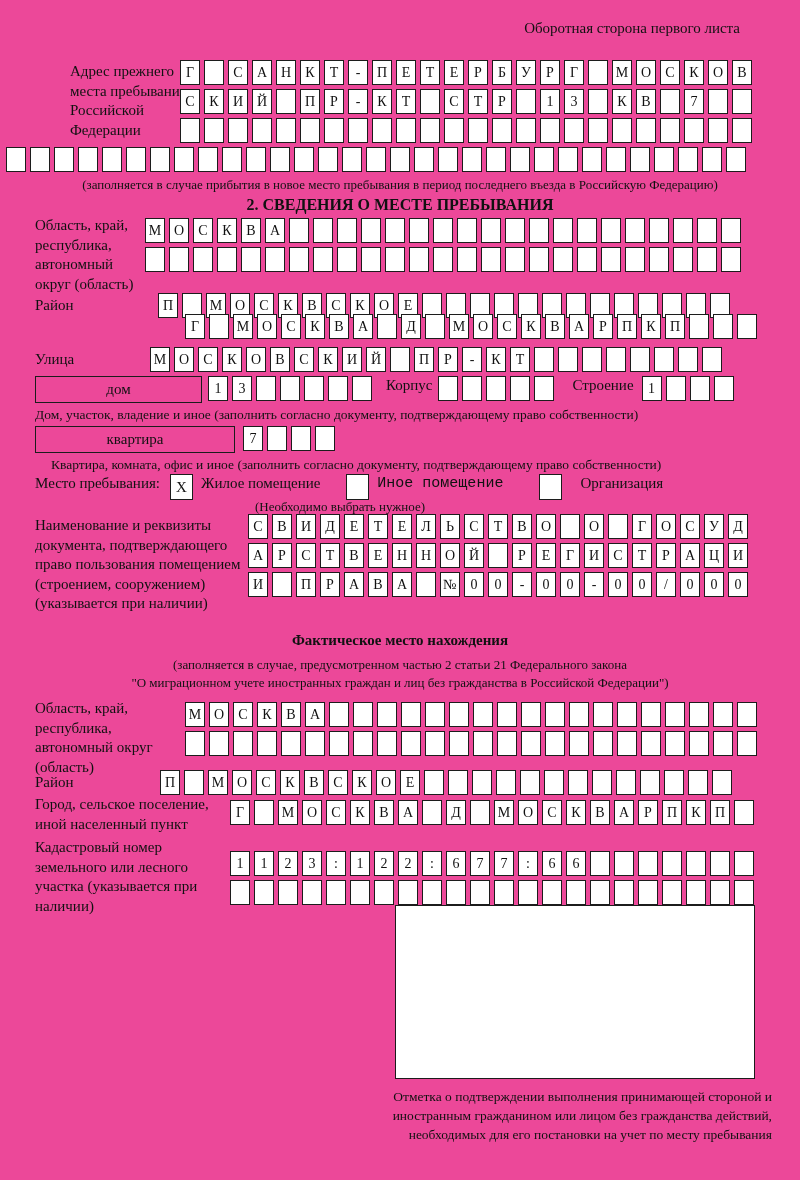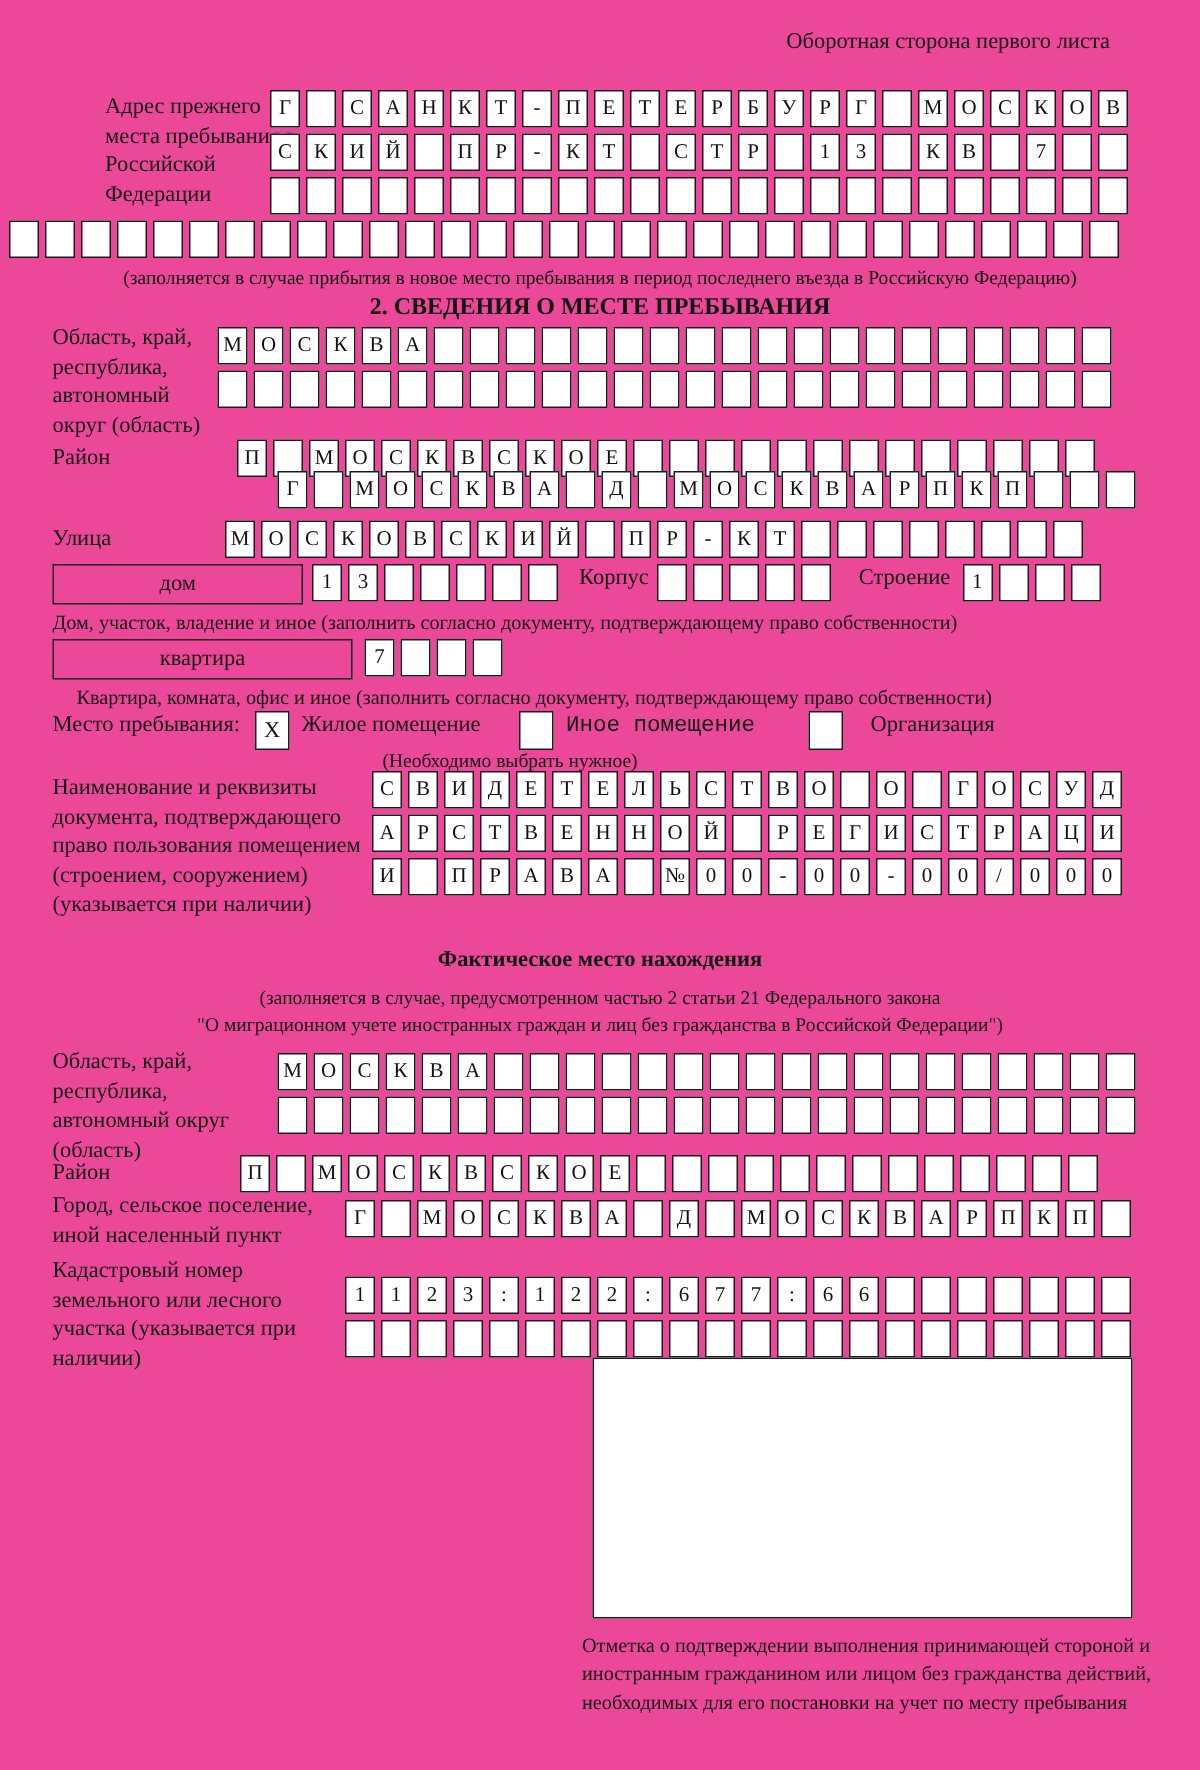--- a/index.html
+++ b/index.html
@@ -23,21 +23,21 @@
     display:flex; align-items:center; justify-content:center;
     font-size:14px; flex-shrink:0;
   }
   .checkbox { width:23px; height:26px; font-size:15px; }
   .bigbox {
     border:1.6px solid #1c1c1c; height:27px; display:flex;
     align-items:center; justify-content:center; font-size:15px; flex-shrink:0;
   }
   .hrow { display:flex; align-items:flex-start; }
   .stamp { border:1.7px solid #1c1c1c; width:360px; height:174px; background:#fff; }
-  .stampnote { font-size:13.5px; line-height:1.42; text-align:left; width:384px; }
+  .stampnote { font-size:13.5px; line-height:1.42; text-align:right; width:384px; }
 </style>
 </head>
 <body>
 
 <div class="page">
 
   <div class="abs hdr" style="top:20px; right:60px;">Оборотная сторона первого листа</div>
 
   <div class="abs lbl" style="top:62px; left:35px; width:142px;margin-left:35px;">Адрес прежнего места пребывания в Российской Федерации</div>
   <div class="abs cellcol" style="top:60px; left:180px;">

